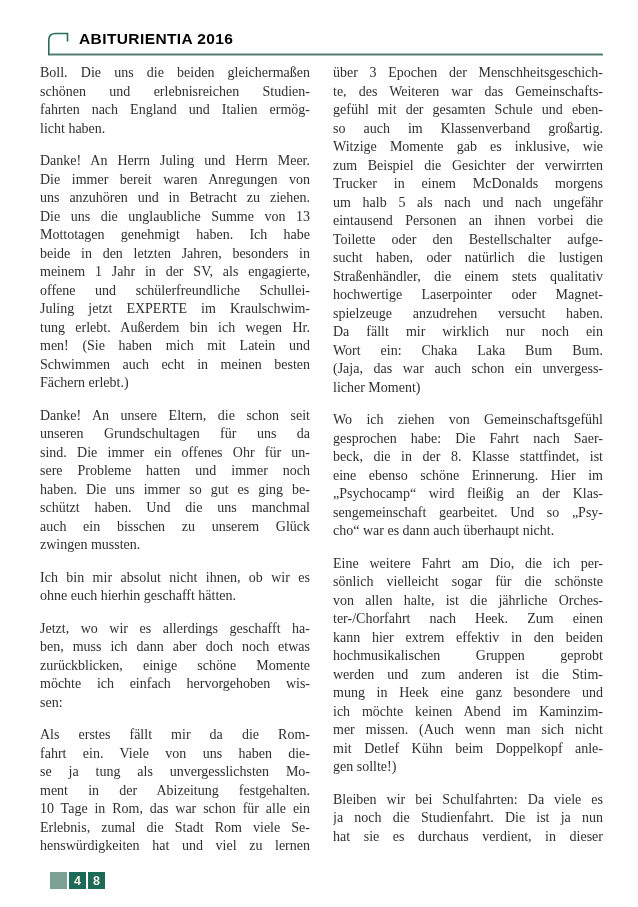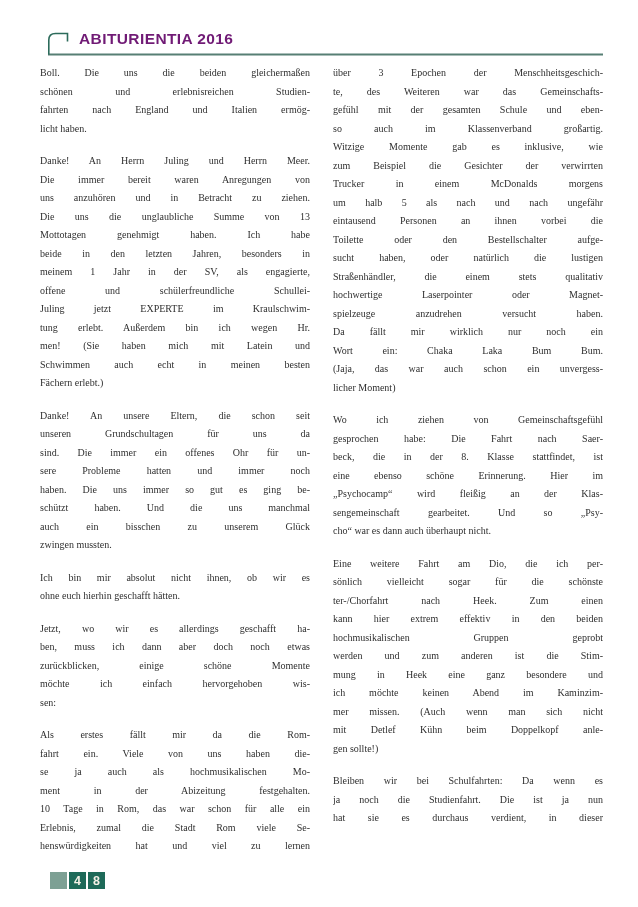--- a/index.html
+++ b/index.html
@@ -7,26 +7,26 @@
     position:relative; width:638px; height:907px;
     background:#ffffff; overflow:hidden;
     font-family:"Liberation Serif", serif;
   }
   
   .header-svg { position:absolute; left:0; top:0; width:638px; height:60px; }
   .page-title {
     position:absolute; left:79px; top:30px;
     font-family:"Liberation Sans", sans-serif;
     font-weight:bold; font-size:15.5px; letter-spacing:0.4px;
-    color:#701a75; white-space:nowrap;
+    color:#000000; white-space:nowrap;
   }
   
   .col {
     position:absolute; top:64px; width:270px;
-    font-size:10px; line-height:18.5px; color:#2f2f2f;
+    font-size:14px; line-height:18.5px; color:#2f2f2f;
   }
   .col-left  { left:40px; }
   .col-right { left:333px; }
   .para { margin:0 0 14px 0; }
   .para:last-child { margin-bottom:8px; }
   .line {
     text-align:justify; text-align-last:justify;
     height:18.5px; overflow:hidden; white-space:nowrap;
   }
   .line.end { text-align-last:left; }
@@ -92,21 +92,21 @@
       <div class="para">
         <div class="line">Jetzt, wo wir es allerdings geschafft ha-</div>
         <div class="line">ben, muss ich dann aber doch noch etwas</div>
         <div class="line">zurückblicken, einige schöne Momente</div>
         <div class="line">möchte ich einfach hervorgehoben wis-</div>
         <div class="line end">sen:</div>
       </div>
       <div class="para">
         <div class="line">Als erstes fällt mir da die Rom-</div>
         <div class="line">fahrt ein. Viele von uns haben die-</div>
-        <div class="line">se ja auch als hochmusikalischen Mo-</div>
+        <div class="line">se ja tung als unvergesslichsten Mo-</div>
         <div class="line">ment in der Abizeitung festgehalten.</div>
         <div class="line">10 Tage in Rom, das war schon für alle ein</div>
         <div class="line">Erlebnis, zumal die Stadt Rom viele Se-</div>
         <div class="line">henswürdigkeiten hat und viel zu lernen</div>
       </div>
     </div>
   <div class="col col-right">
       <div class="para">
         <div class="line">über 3 Epochen der Menschheitsgeschich-</div>
         <div class="line">te, des Weiteren war das Gemeinschafts-</div>
@@ -132,32 +132,33 @@
         <div class="line">gesprochen habe: Die Fahrt nach Saer-</div>
         <div class="line">beck, die in der 8. Klasse stattfindet, ist</div>
         <div class="line">eine ebenso schöne Erinnerung. Hier im</div>
         <div class="line">„Psychocamp“ wird fleißig an der Klas-</div>
         <div class="line">sengemeinschaft gearbeitet. Und so „Psy-</div>
         <div class="line end">cho“ war es dann auch überhaupt nicht.</div>
       </div>
       <div class="para">
         <div class="line">Eine weitere Fahrt am Dio, die ich per-</div>
         <div class="line">sönlich vielleicht sogar für die schönste</div>
+        <div class="line">von allen halte, ist die jährliche Orches-</div>
         <div class="line">ter-/Chorfahrt nach Heek. Zum einen</div>
         <div class="line">kann hier extrem effektiv in den beiden</div>
         <div class="line">hochmusikalischen Gruppen geprobt</div>
         <div class="line">werden und zum anderen ist die Stim-</div>
         <div class="line">mung in Heek eine ganz besondere und</div>
         <div class="line">ich möchte keinen Abend im Kaminzim-</div>
         <div class="line">mer missen. (Auch wenn man sich nicht</div>
         <div class="line">mit Detlef Kühn beim Doppelkopf anle-</div>
         <div class="line end">gen sollte!)</div>
       </div>
       <div class="para">
-        <div class="line">Bleiben wir bei Schulfahrten: Da wenn es</div>
+        <div class="line">Bleiben wir bei Schulfahrten: Da viele es</div>
         <div class="line">ja noch die Studienfahrt. Die ist ja nun</div>
         <div class="line">hat sie es durchaus verdient, in dieser</div>
       </div>
     </div>
 
   <div class="footer">
     <span class="pg-sq blank"></span>
     <span class="pg-sq digit">4</span>
     <span class="pg-sq digit">8</span>
   </div>

